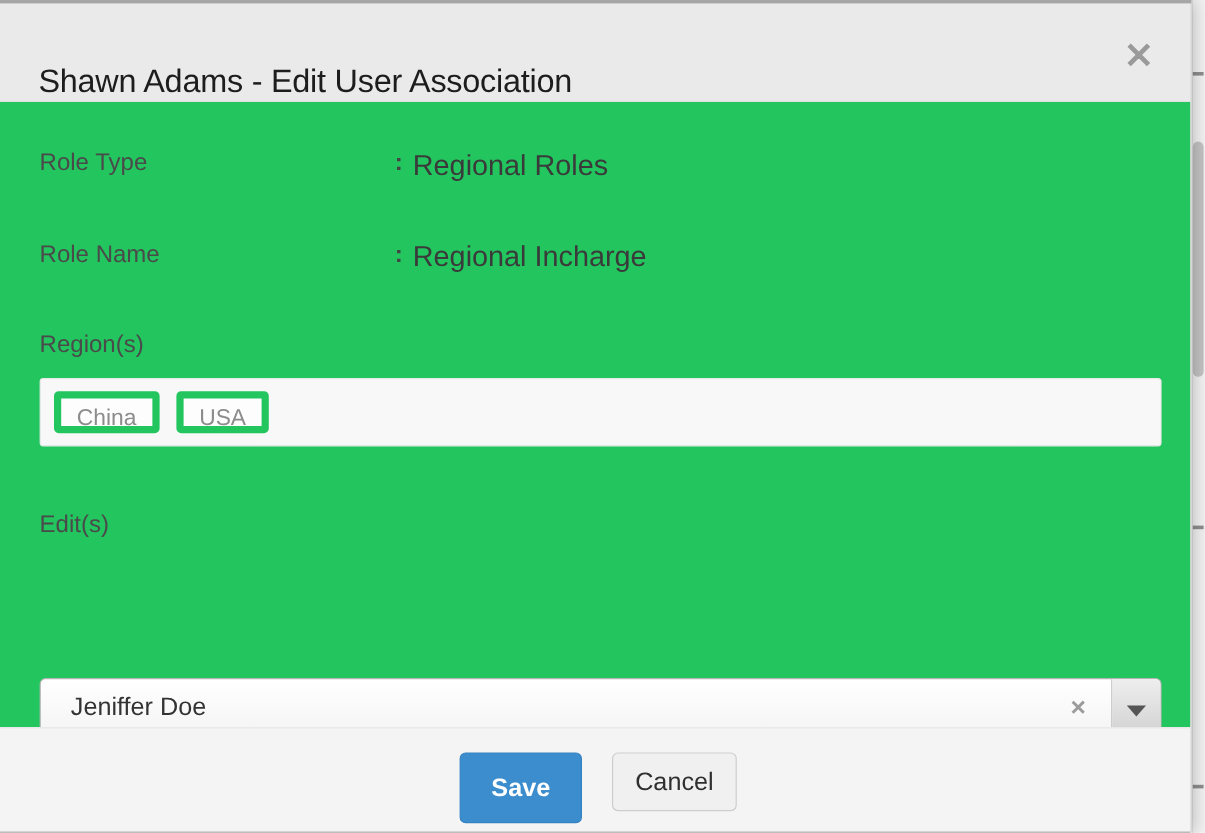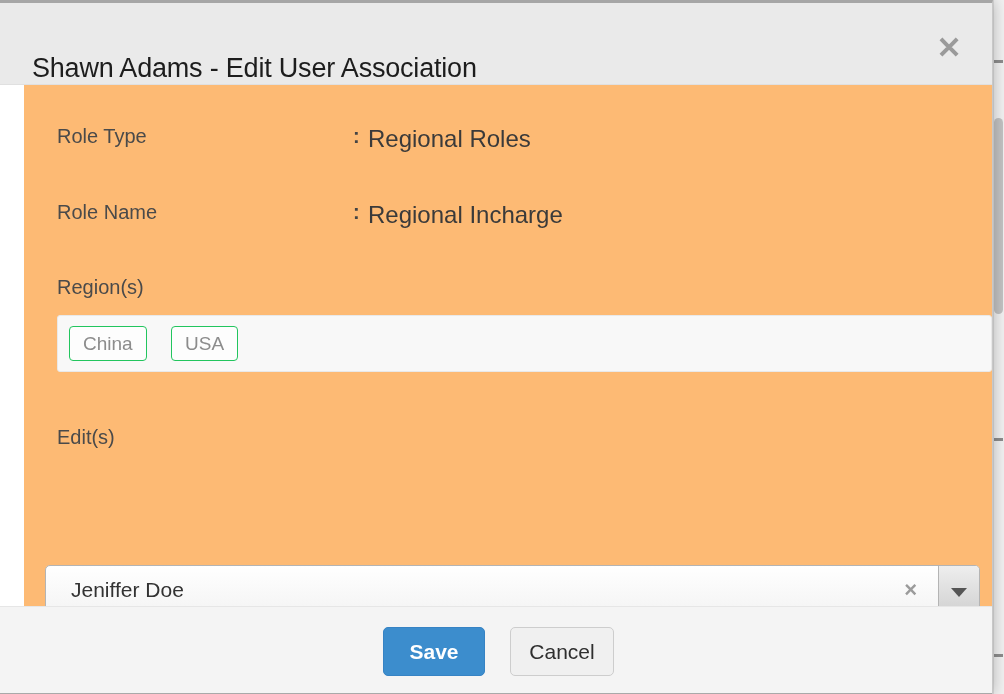--- a/index.html
+++ b/index.html
@@ -91,22 +91,21 @@
     font-size: 30px;
     font-weight: bold;
     cursor: pointer;
     user-select: none;
   }
 
   
   #modal-body {
     position: relative;
     height: 521px;
-    background: #fdba74;
-    margin-left: 24px;
+    background: #22c55e;
   }
 
   .info-row {
     position: absolute;
     left: 33px;
     right: 30px;
     height: 26px;
     white-space: nowrap;
   }
   #row-role-type  { top: 40px; }
@@ -157,34 +156,34 @@
     border-radius: 3px;
     box-sizing: border-box;
   }
   .region-tag {
     position: absolute;
     top: 10px;
     height: 35px;
     line-height: 33px;
     padding: 0 13px;
     background: #fdfdfd;
-    border: 1px solid #22c55e;
+    border: 6px solid #22c55e;
     border-radius: 4px;
     font-size: 19px;
     color: #8c8c8c;
     box-sizing: border-box;
     white-space: nowrap;
   }
   #region-tag-0 { left: 11px; }
   #region-tag-1 { left: 113px; text-align: center; }
 
   
   #users-select {
     position: absolute;
-    left: 21px;
+    left: 33px;
     top: 480px;
     width: 935px;
     height: 53px;
     background: #ffffff;
     background-image: linear-gradient(to bottom, #ffffff 0%, #f3f3f3 100%);
     border: 1px solid #b4b4b4;
     border-radius: 5px;
     box-sizing: border-box;
     cursor: pointer;
     padding-left: 36px;
@@ -247,21 +246,21 @@
     height: 90px;
     background: #f4f4f4;
     border-top: 1px solid #e6e6e6;
     box-sizing: border-box;
   }
   #save-button {
     position: absolute;
     left: 383px;
     top: 20px;
     width: 102px;
-    height: 49px;
+    height: 59px;
     background: #3c8dcd;
     border: 1px solid #3683c4;
     border-radius: 5px;
     color: #ffffff;
     font-family: "Liberation Sans", sans-serif;
     font-size: 21px;
     font-weight: bold;
     cursor: pointer;
     padding: 0;
   }

